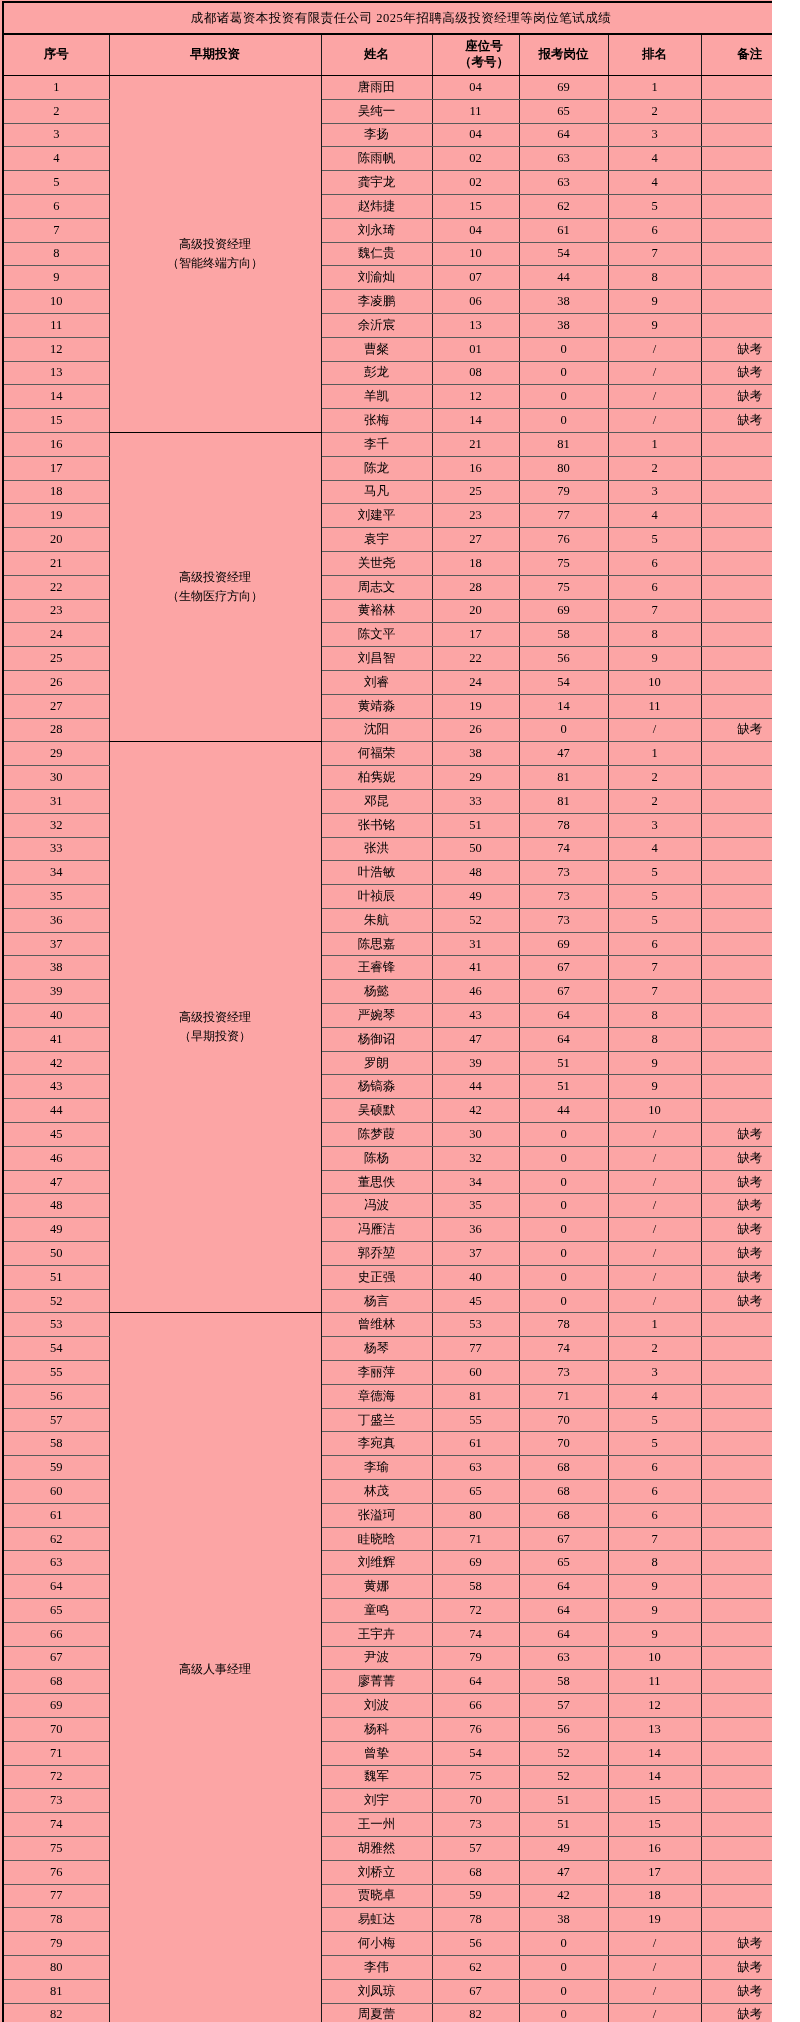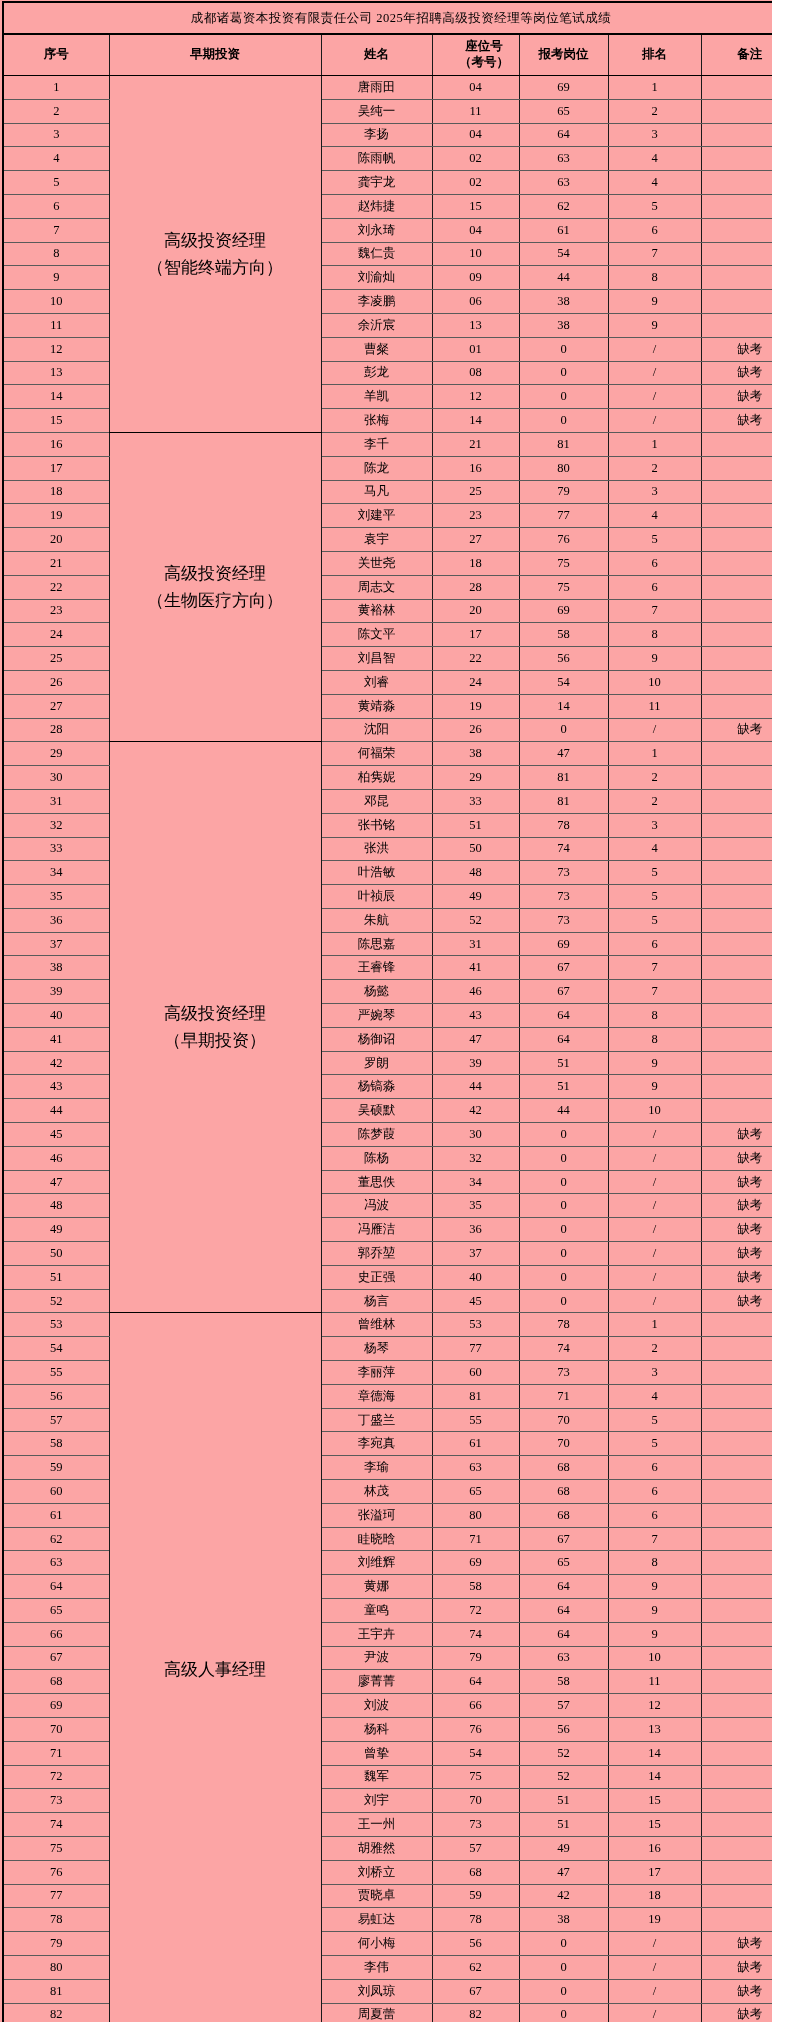--- a/index.html
+++ b/index.html
@@ -25,21 +25,21 @@
     border:2px solid #000 !important;
   }
   tr.header-row th {
     height:40px; font-weight:bold; font-size:12.5px;
     border-top:2px solid #000; border-bottom:1px solid #000;
     line-height:1.25; white-space:pre-line;
   }
   tr.data-row td { height:22.8px; }
   tr.group-start td { border-top:1.8px solid #000; }
   td.pos-cell {
-    white-space:pre-line; line-height:1.6; font-size:17px;
+    white-space:pre-line; line-height:1.6; font-size:12px;
     border-top:1.8px solid #000; border-bottom:1.8px solid #000;text-align:center;
   }
   .hdr-sub { display:block;margin-left:17px; }
 </style>
 </head>
 <body>
 
 <div class="sheet">
   <table class="results">
     <colgroup>
@@ -128,21 +128,21 @@
           <td>8</td>
           <td>魏仁贵</td>
           <td>10</td>
           <td>54</td>
           <td>7</td>
           <td></td>
         </tr>
         <tr class="data-row">
           <td>9</td>
           <td>刘渝灿</td>
-          <td>09</td>
+          <td>07</td>
           <td>44</td>
           <td>8</td>
           <td></td>
         </tr>
         <tr class="data-row">
           <td>10</td>
           <td>李凌鹏</td>
           <td>06</td>
           <td>38</td>
           <td>9</td>

